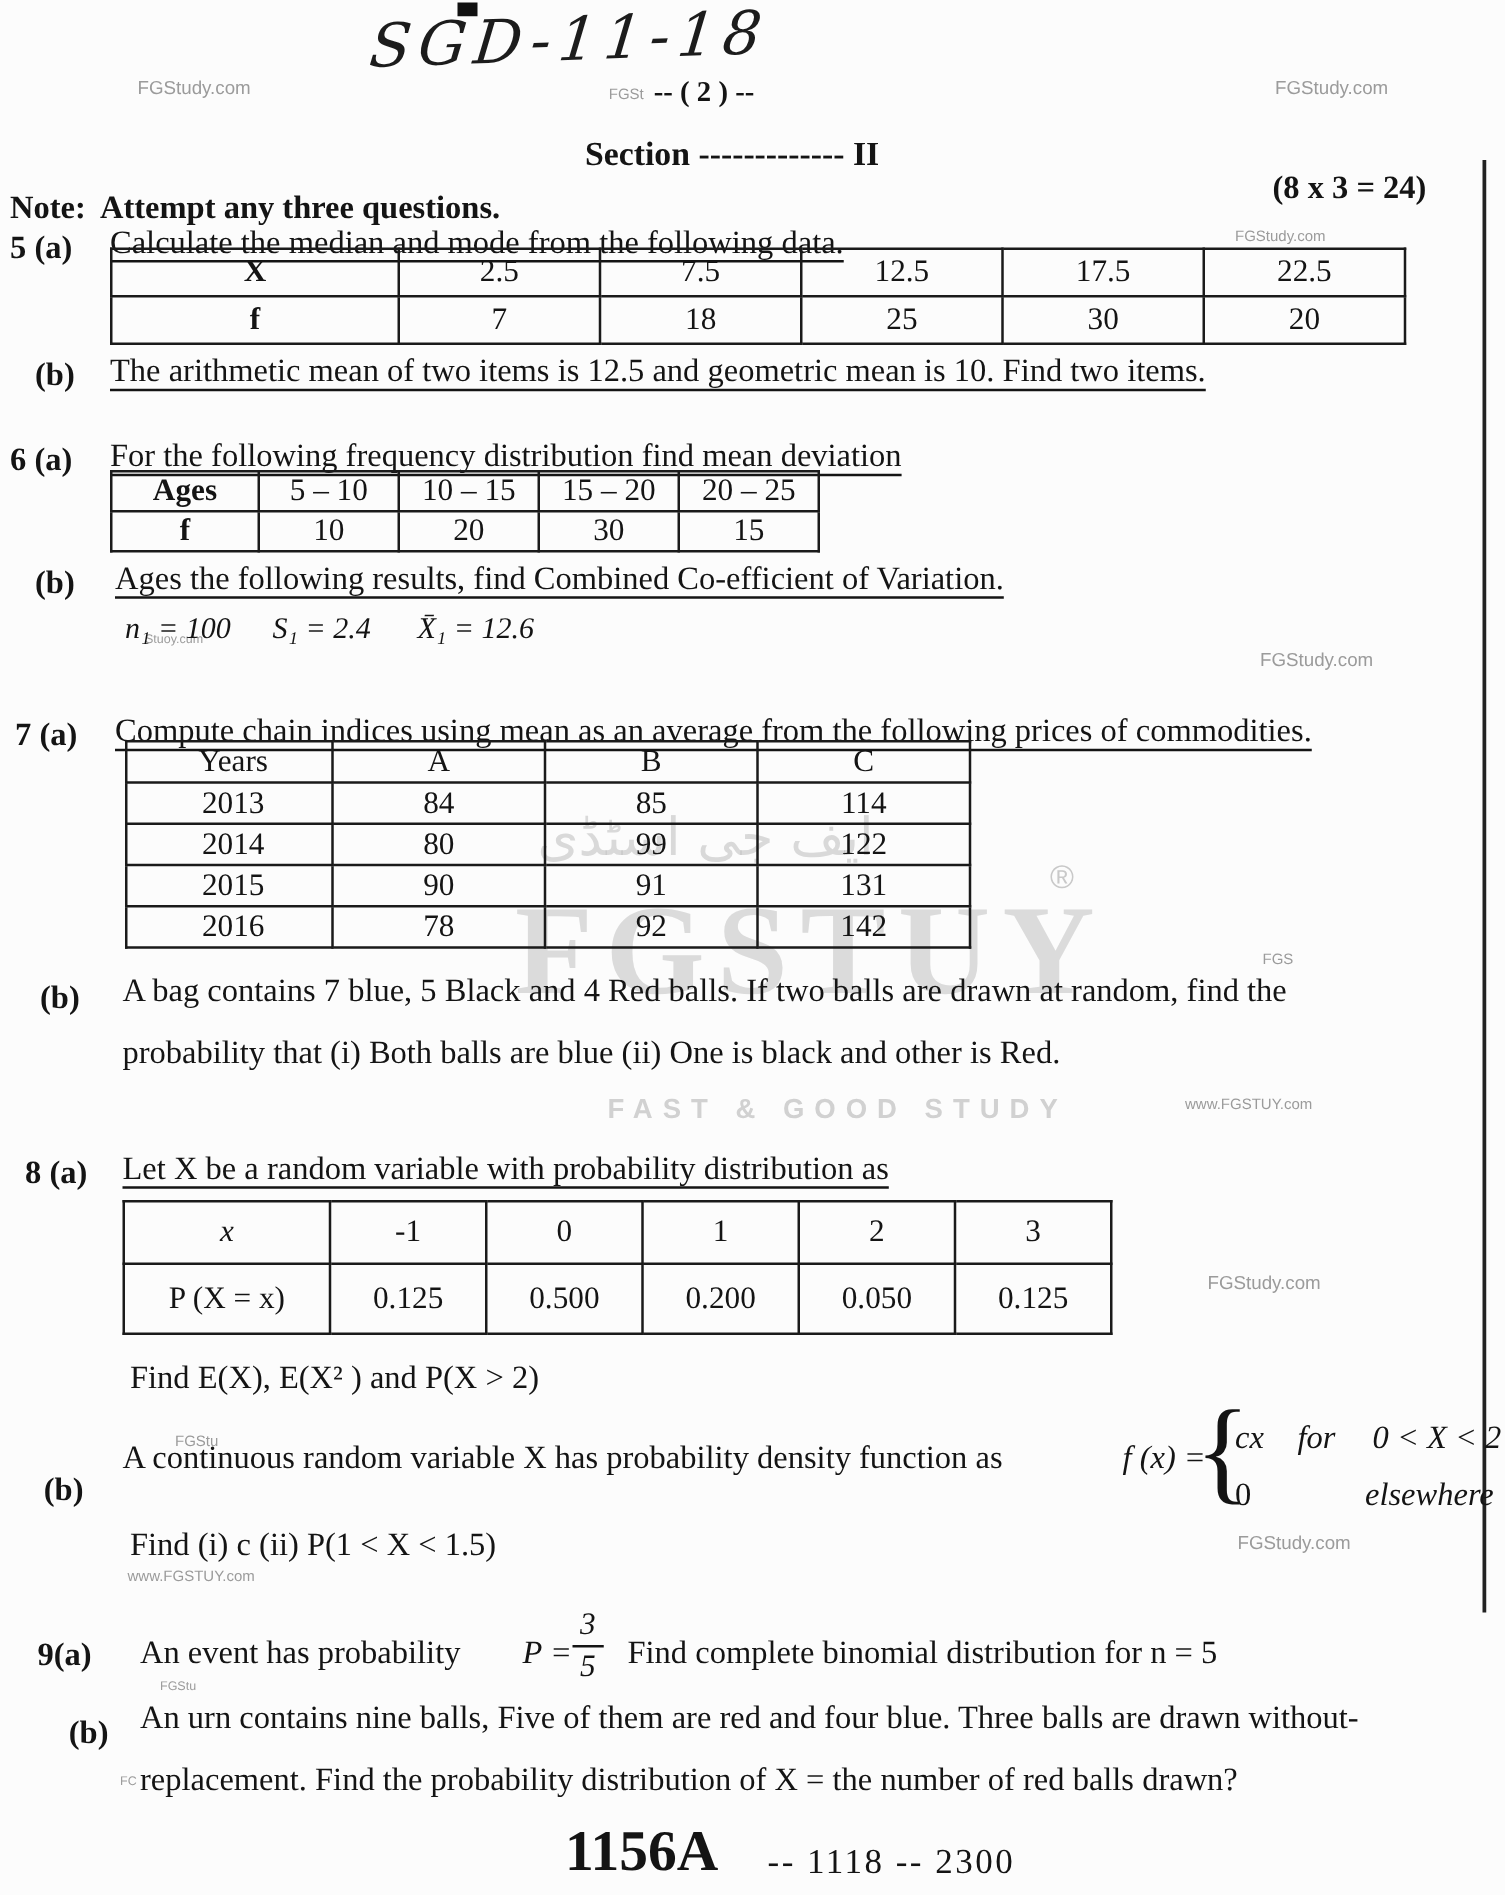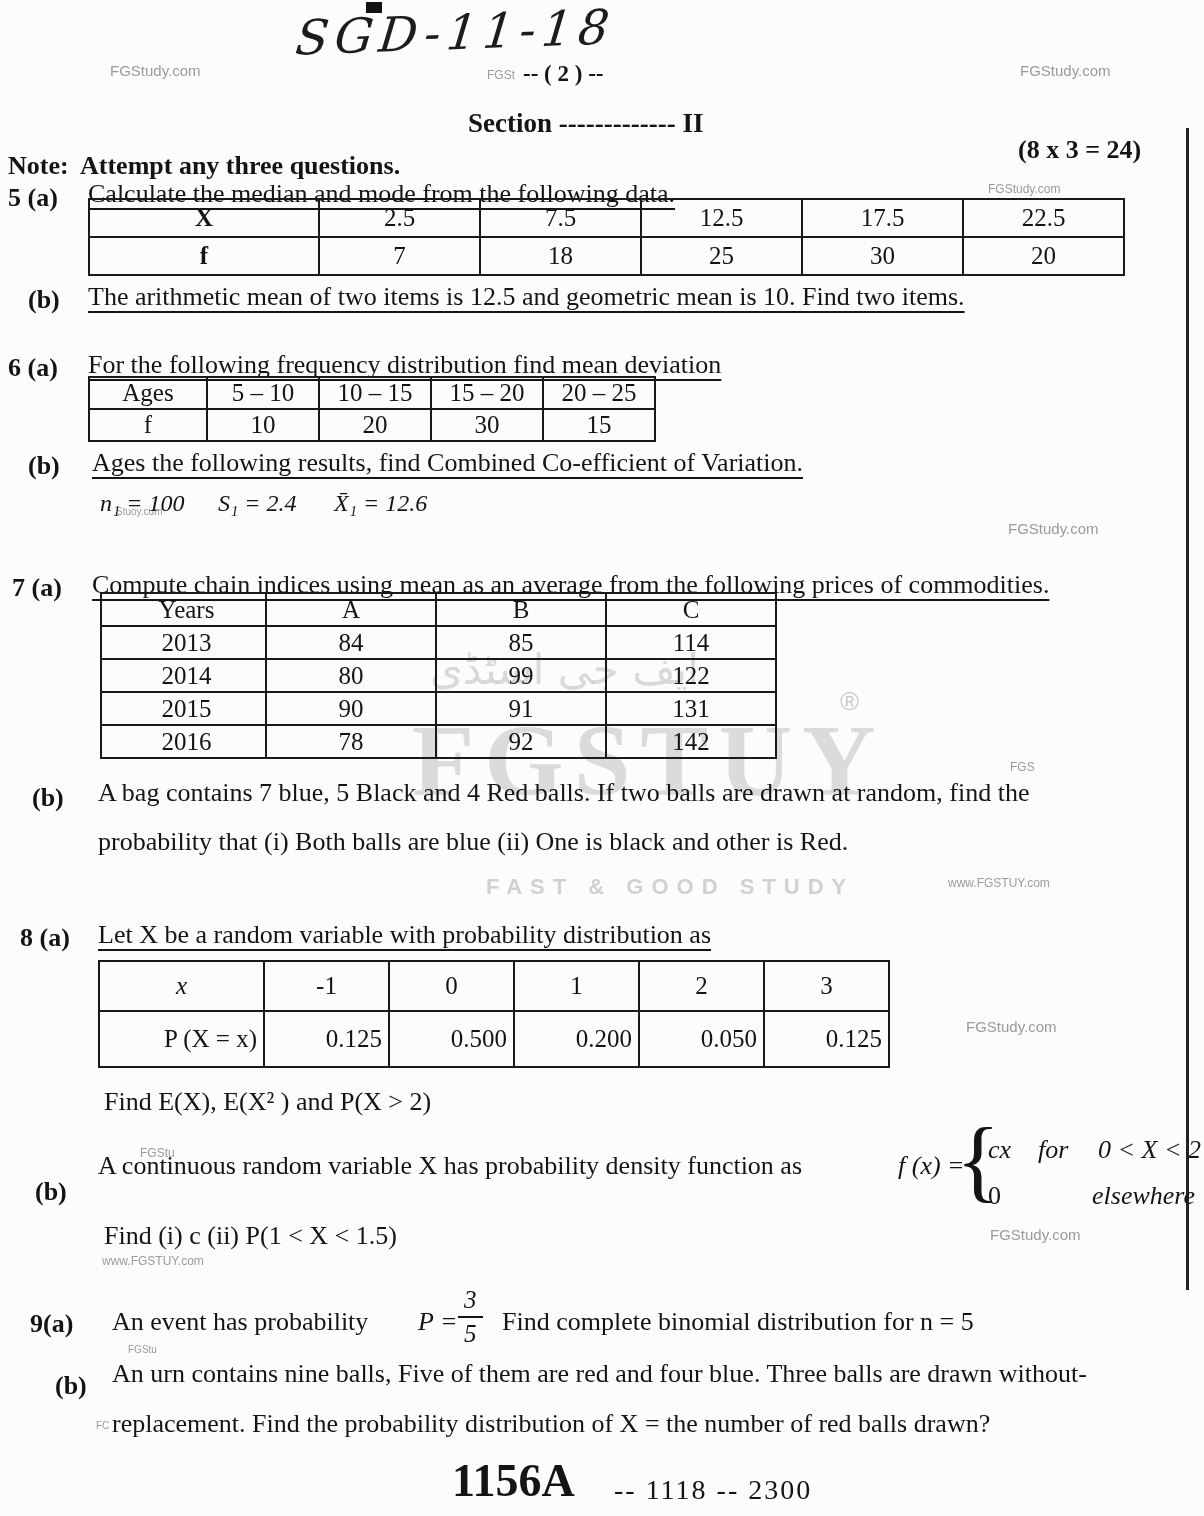--- a/index.html
+++ b/index.html
@@ -28,30 +28,30 @@
   .wm-reg { position:absolute; left:840px; top:686px; z-index:0; font:26px "Liberation Sans", sans-serif; color:rgba(150,150,150,.5); }
   .wm-slogan { position:absolute; left:486px; top:858px; z-index:0; font:bold 22px "Liberation Sans", sans-serif; color:rgba(165,165,165,.5); letter-spacing:8px;margin-top:16px; }
 
   table.grid { position:absolute; border-collapse:collapse; table-layout:fixed; z-index:2; background:transparent; }
   table.grid td { border:2px solid #1a1a1a; text-align:center; font:25px "Liberation Serif", serif; color:#141414; padding:1px 6px; overflow:hidden; }
 
   .tbl-q5 td { height:38px; font-size:26px; }
   .tbl-q5 td:first-child { font-weight:bold; }
 
   .tbl-q6 td { height:32px; }
-  .tbl-q6 td:first-child { font-weight:normal; }
+  .tbl-q6 td:first-child { font-weight:bold; }
 
   .tbl-q7 td { height:33px; }
   .tbl-q7 td:first-child { font-weight:normal; text-align:center; padding-left:12px;border-radius:11px; }
 
   .tbl-q8 td { font-size:26px; text-align:left; padding-left:22px; }
   .tbl-q8 td:first-child { text-align:center; padding-left:6px; }
   .tbl-q8 tr:first-child td { height:50px; }
   .tbl-q8 tr:first-child td:first-child { font-style:italic; }
-  .tbl-q8 tr:last-child td { height:56px;text-align:right; }
+  .tbl-q8 tr:last-child td { height:56px; }
 
   .scan-mark { position:absolute; left:366px; top:2px; width:16px; height:11px; background:#111; z-index:2; }
   .edge-line { position:absolute; left:1186px; top:128px; width:3px; height:1162px; background:#222; z-index:2; }
 
   .results-row span { display:inline-block; }
 
   .pw-brace { position:absolute; left:956px; top:1114px; z-index:2; font:92px/1 "Liberation Serif", serif; color:#141414; }
   .frac { position:absolute; left:458px; top:1286px; z-index:2; display:inline-flex; flex-direction:column; align-items:center; font:italic 25px "Liberation Serif", serif; }
   .frac .num { padding:0 6px 2px; border-bottom:2px solid #141414; }
   .frac .den { padding:2px 6px 0; }

